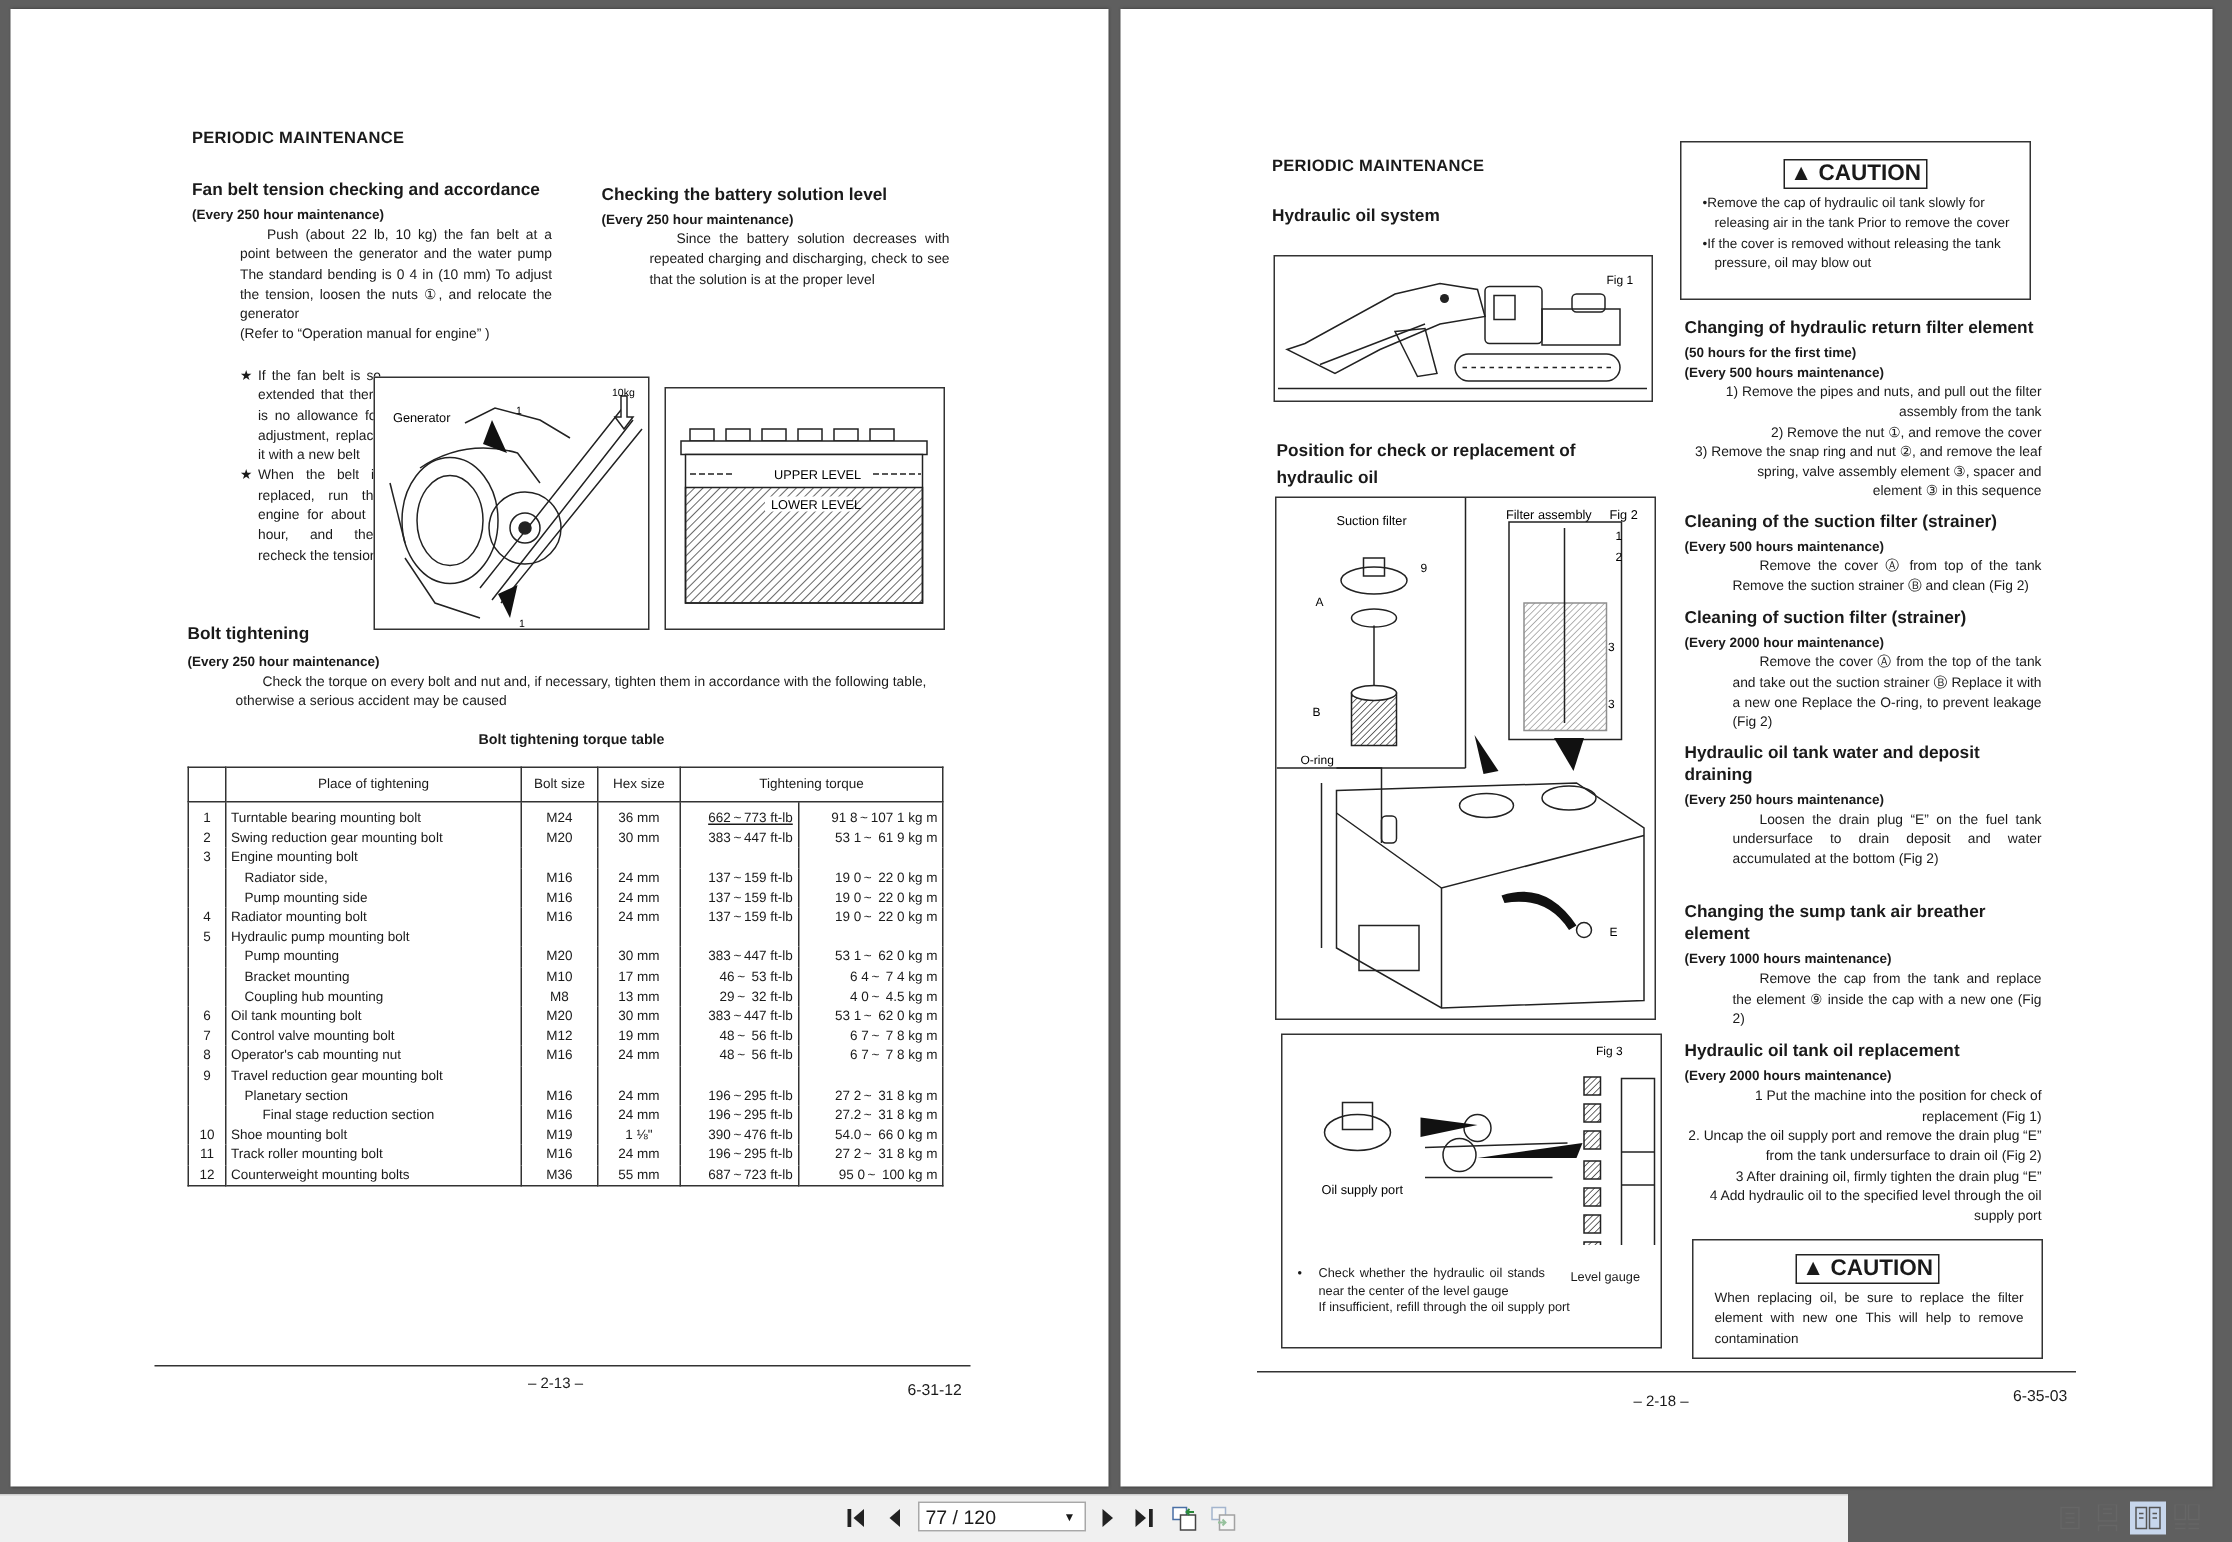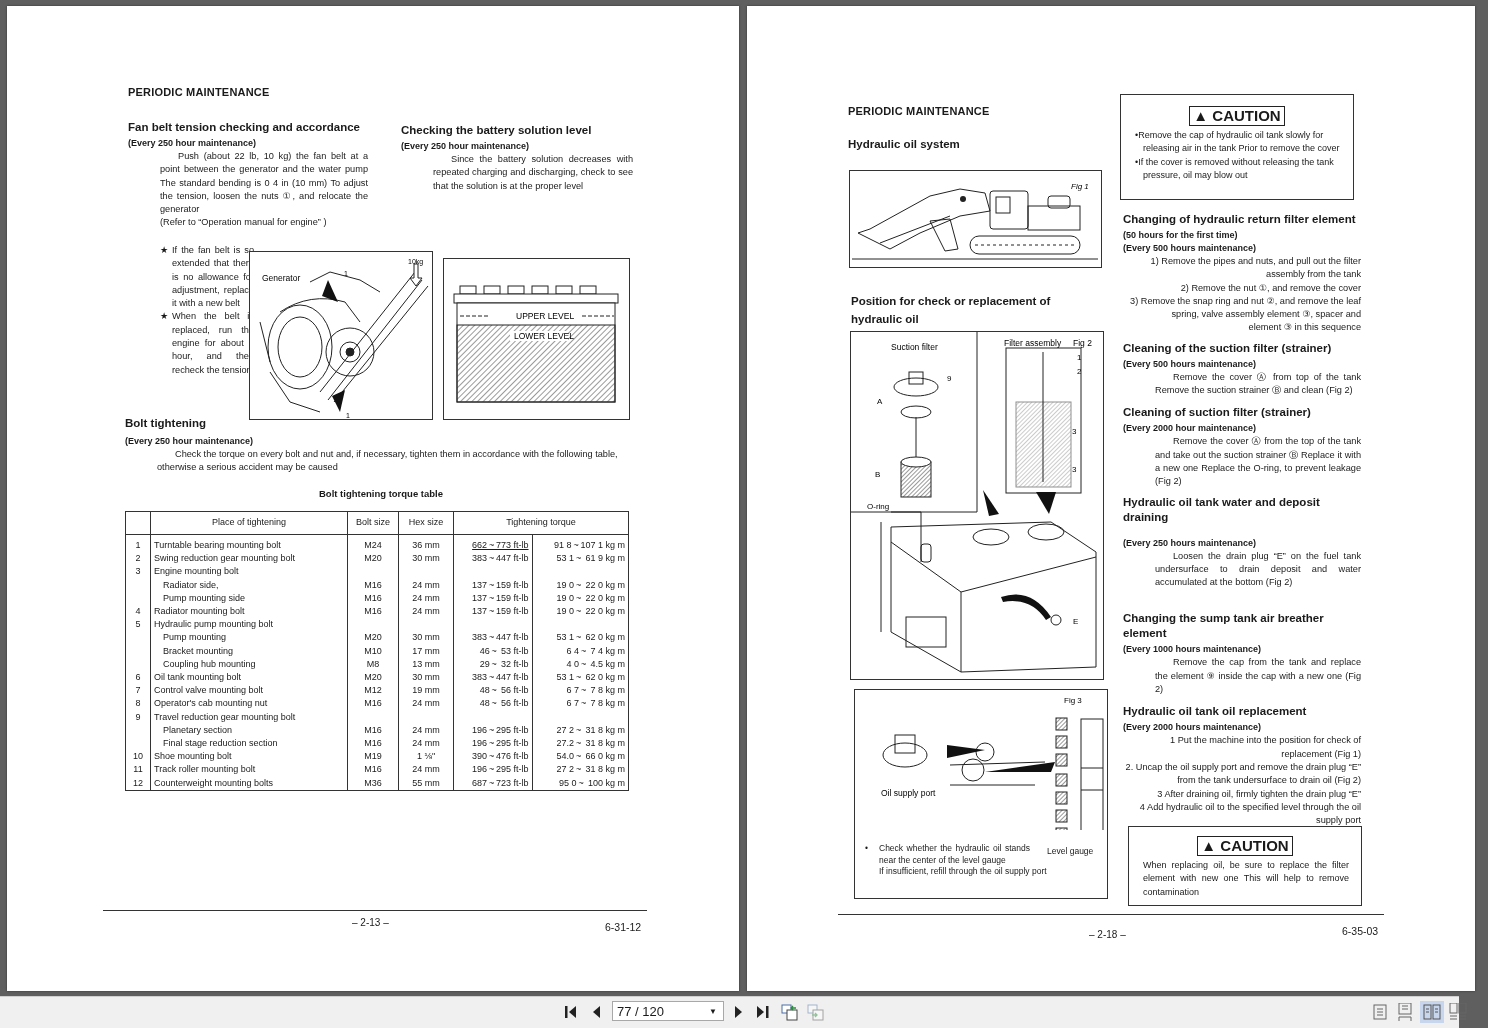--- a/index.html
+++ b/index.html
@@ -19,21 +19,21 @@
   table.torque th{border:1px solid #333;height:22px;text-align:center;}
   table.torque td{border-left:1px solid #333;border-right:1px solid #333;}
   table.torque tr:last-child td{border-bottom:1px solid #333;}
   .c{text-align:center;}
   .r{text-align:right;}
   .caution{position:absolute;border:1px solid #333;background:#fff;}
   .cbadge{display:inline-block;border:1px solid #222;padding:0 3px;font-size:15px;font-weight:bold;line-height:18px;}
   .bul{padding-left:10px;text-indent:-8px;}
   .list li{list-style:none;padding-left:14px;text-indent:-14px;text-align:right;}
   ul.list{margin:0;padding:0;}
-  .toolbar{position:absolute;left:0;top:996px;width:1459px;height:32px;background:#f0f0f0;border-top:1px solid #d0d0d0;}
+  .toolbar{position:absolute;left:0;top:996px;width:1232px;height:32px;background:#f0f0f0;border-top:1px solid #d0d0d0;}
   .tb-btn{position:absolute;top:4px;width:22px;height:22px;display:flex;align-items:center;justify-content:center;font-size:14px;color:#222;cursor:pointer;}
   .page-input{position:absolute;left:612px;top:4px;width:112px;height:20px;border:1px solid #a8a8a8;background:#fff;font-size:13px;line-height:20px;padding-left:4px;box-sizing:border-box;}
   .footer-line{position:absolute;height:0;border-top:1.5px solid #333;}
 </style>
 </head>
 <body>
 
 <div class="page" id="page-left">
   <div class="abs hdr" style="left:121px;top:80px;">PERIODIC MAINTENANCE</div>
 
@@ -244,21 +244,21 @@
         <tr>
           <td class="c"></td>
           <td style="padding-left: 12px;">Planetary section</td>
           <td class="c">M16</td>
           <td class="c">24 mm</td>
           <td class="r">196 ~ 295  ft-lb</td>
           <td class="r">27 2 ~  31 8  kg m</td>
         </tr>
         <tr>
           <td class="c"></td>
-          <td style="padding-left: 12px;">Final stage reduction section</td>
+          <td style="padding-left: 24px;">Final stage reduction section</td>
           <td class="c">M16</td>
           <td class="c">24 mm</td>
           <td class="r">196 ~ 295  ft-lb</td>
           <td class="r">27.2 ~  31 8  kg m</td>
         </tr>
         <tr>
           <td class="c">10</td>
           <td>Shoe mounting bolt</td>
           <td class="c">M19</td>
           <td class="c">1 ⅛"</td>
@@ -286,21 +286,21 @@
 
   <div class="footer-line" style="left:96px;top:904px;width:544px;"></div>
   <div class="abs" style="left:345px;top:911px;font-size:10px;">– 2-13 –</div>
   <div class="abs" style="left:598px;top:915px;font-size:10.5px;">6-31-12</div>
 </div>
 
 <div class="page" id="page-right">
   <div class="abs hdr" style="left:101px;top:99px;">PERIODIC MAINTENANCE</div>
   <div class="abs h2" style="left:101px;top:131px;">Hydraulic oil system</div>
 
-  <div class="fig" style="left:102px;top:164px;width:251px;height:96px;font-style:italic;">
+  <div class="fig" style="left:102px;top:164px;width:251px;height:96px;">
     <svg width="251" height="96">
       <g stroke="#222" fill="none" stroke-width="1">
         <path d="M8 62 L20 58 L80 25 L110 18 L135 22 L140 40 L110 45 L70 62 L40 78 Z"></path>
         <path d="M30 72 L100 45"></path>
         <path d="M80 50 L100 48 L108 78 L95 80 Z"></path>
         <rect x="140" y="20" width="38" height="38" rx="3"></rect>
         <rect x="146" y="26" width="14" height="16"></rect>
         <rect x="178" y="35" width="52" height="24"></rect>
         <rect x="198" y="25" width="22" height="12" rx="3"></rect>
         <rect x="120" y="65" width="110" height="18" rx="9"></rect>
@@ -419,21 +419,21 @@
 
     <div class="h2" style="margin-top:6px">Cleaning of the suction filter (strainer)</div>
     <div class="sub" style="margin-top:2px">(Every 500 hours maintenance)</div>
     <div class="body indent" style="text-align:justify">Remove the cover Ⓐ from top of the tank  Remove the suction strainer Ⓑ and clean  (Fig  2)</div>
 
     <div class="h2" style="margin-top:8px">Cleaning of suction filter (strainer)</div>
     <div class="sub" style="margin-top:2px">(Every 2000 hour maintenance)</div>
     <div class="body indent" style="text-align:justify">Remove the cover Ⓐ from the top of the tank and take out the suction strainer Ⓑ  Replace it with a new one  Replace the O-ring, to prevent leakage (Fig  2)</div>
 
     <div class="h2" style="margin-top:6px">Hydraulic oil tank water and deposit draining</div>
-    <div class="sub" style="margin-top:12px">(Every 250 hours maintenance)</div>
+    <div class="sub" style="margin-top:2px">(Every 250 hours maintenance)</div>
     <div class="body indent" style="text-align:justify">Loosen the drain plug “E” on the fuel tank undersurface to drain deposit and water accumulated at the bottom  (Fig  2)</div>
 
     <div class="h2" style="margin-top:22px">Changing the sump tank air breather element</div>
     <div class="sub" style="margin-top:2px">(Every 1000 hours maintenance)</div>
     <div class="body indent" style="text-align:justify">Remove the cap from the tank and replace the element ⑨ inside the cap with a new one  (Fig  2)</div>
 
     <div class="h2" style="margin-top:8px">Hydraulic oil tank oil replacement</div>
     <div class="sub" style="margin-top:2px">(Every 2000 hours maintenance)</div>
     <ul class="list body">
       <li>1  Put the machine into the position for check of replacement (Fig  1)</li>

